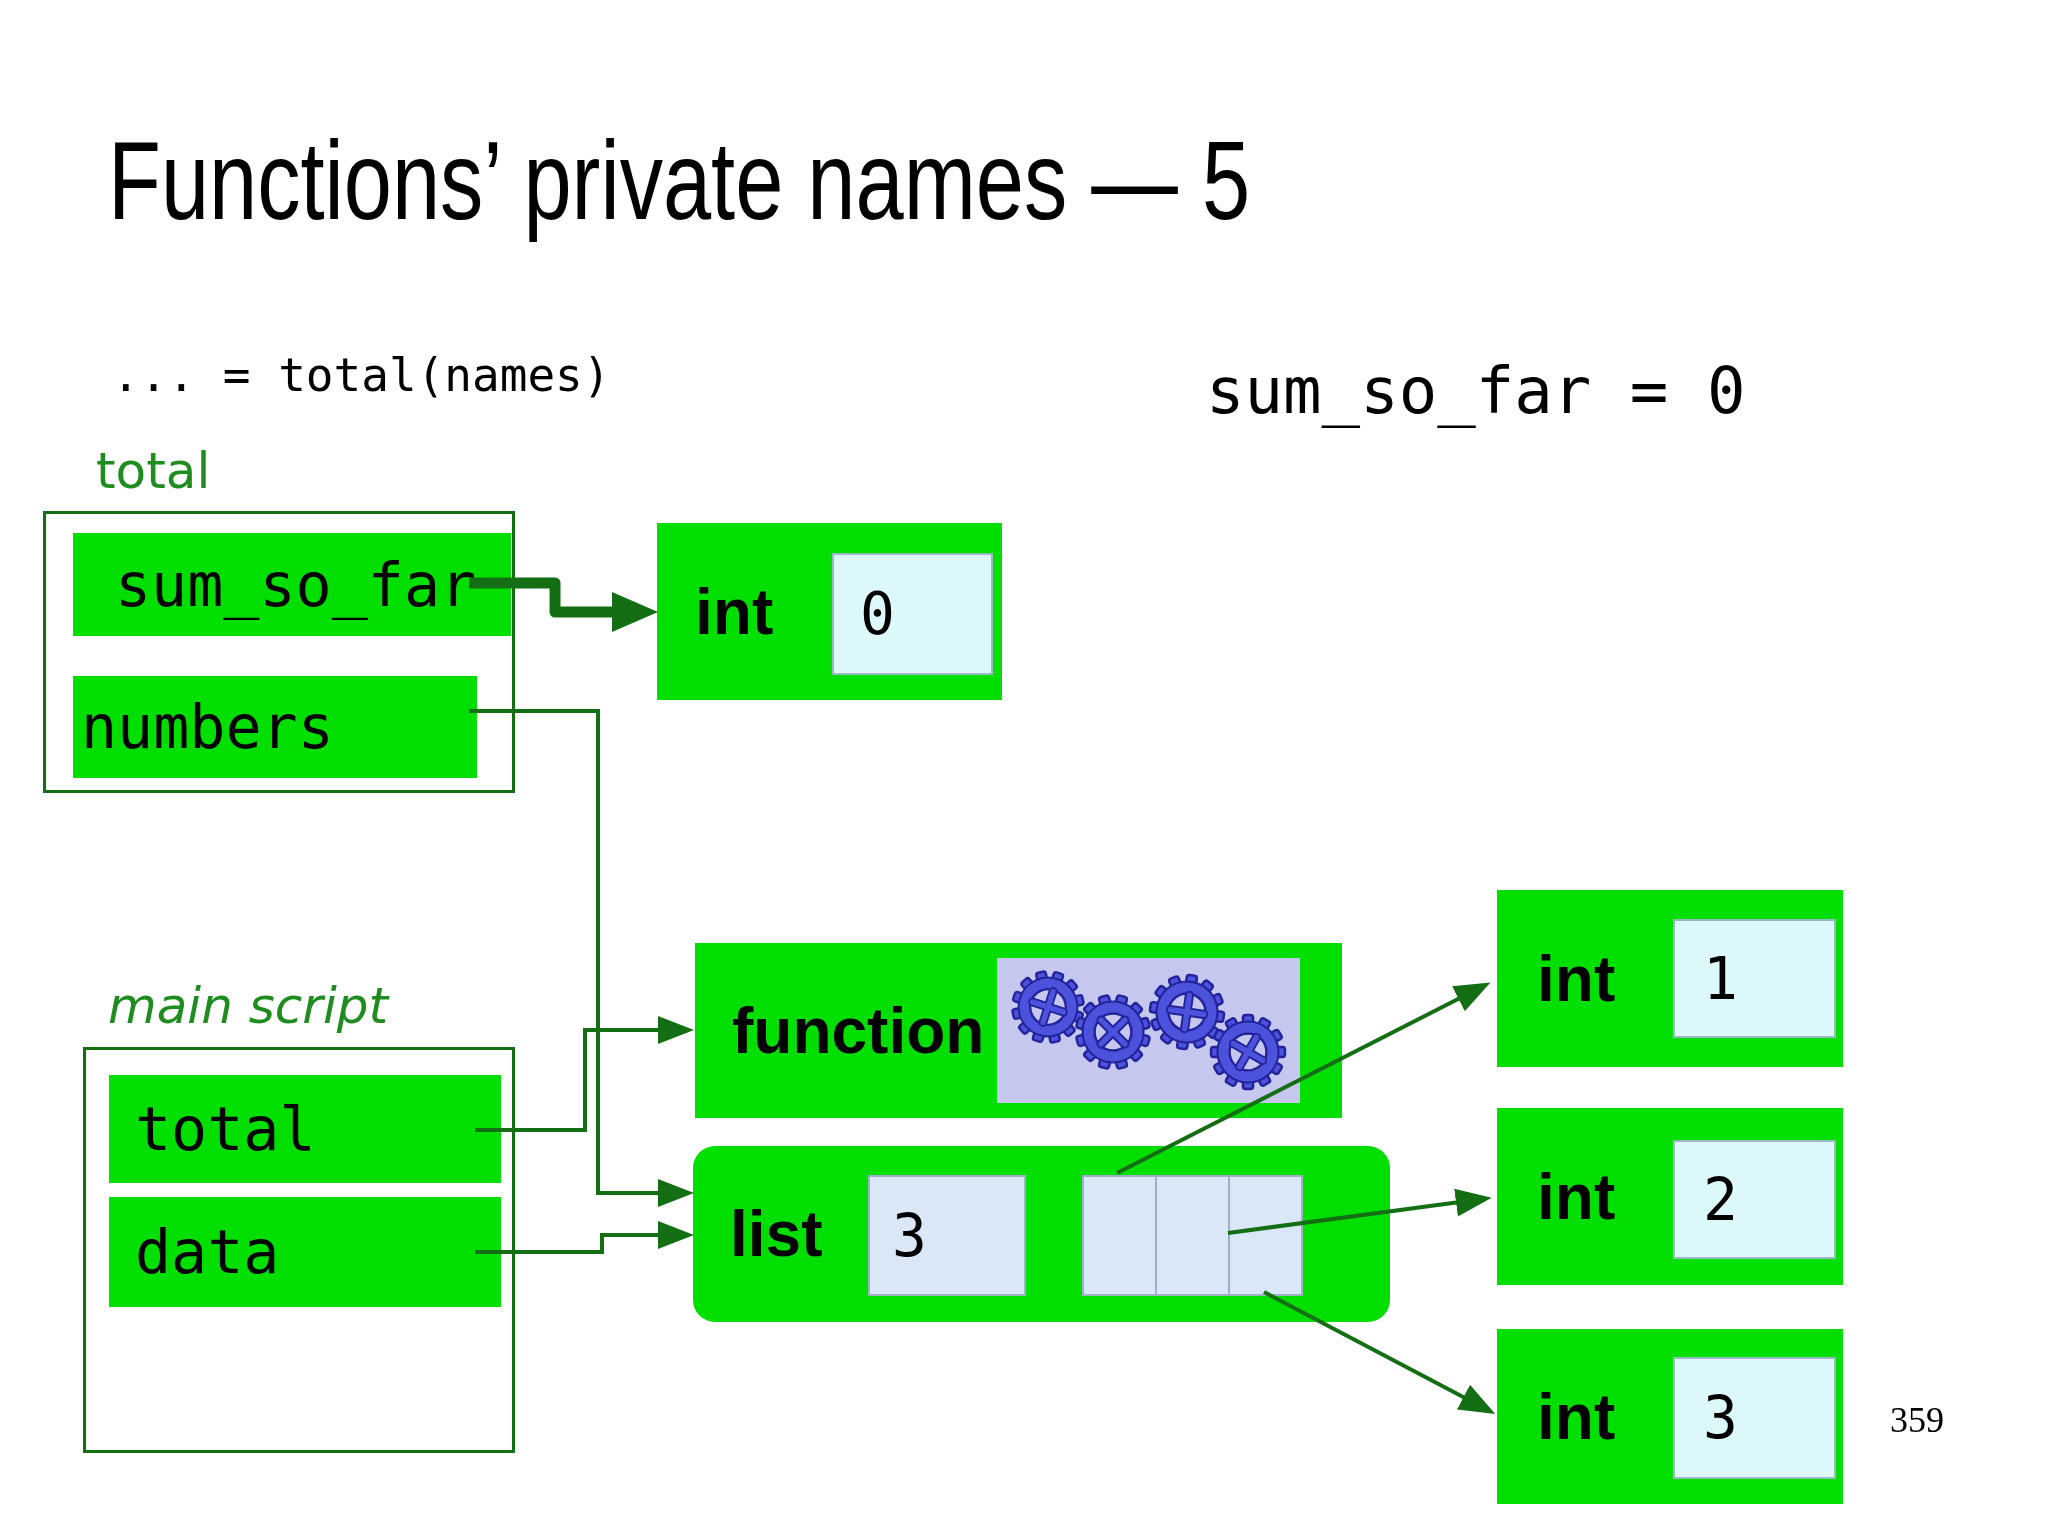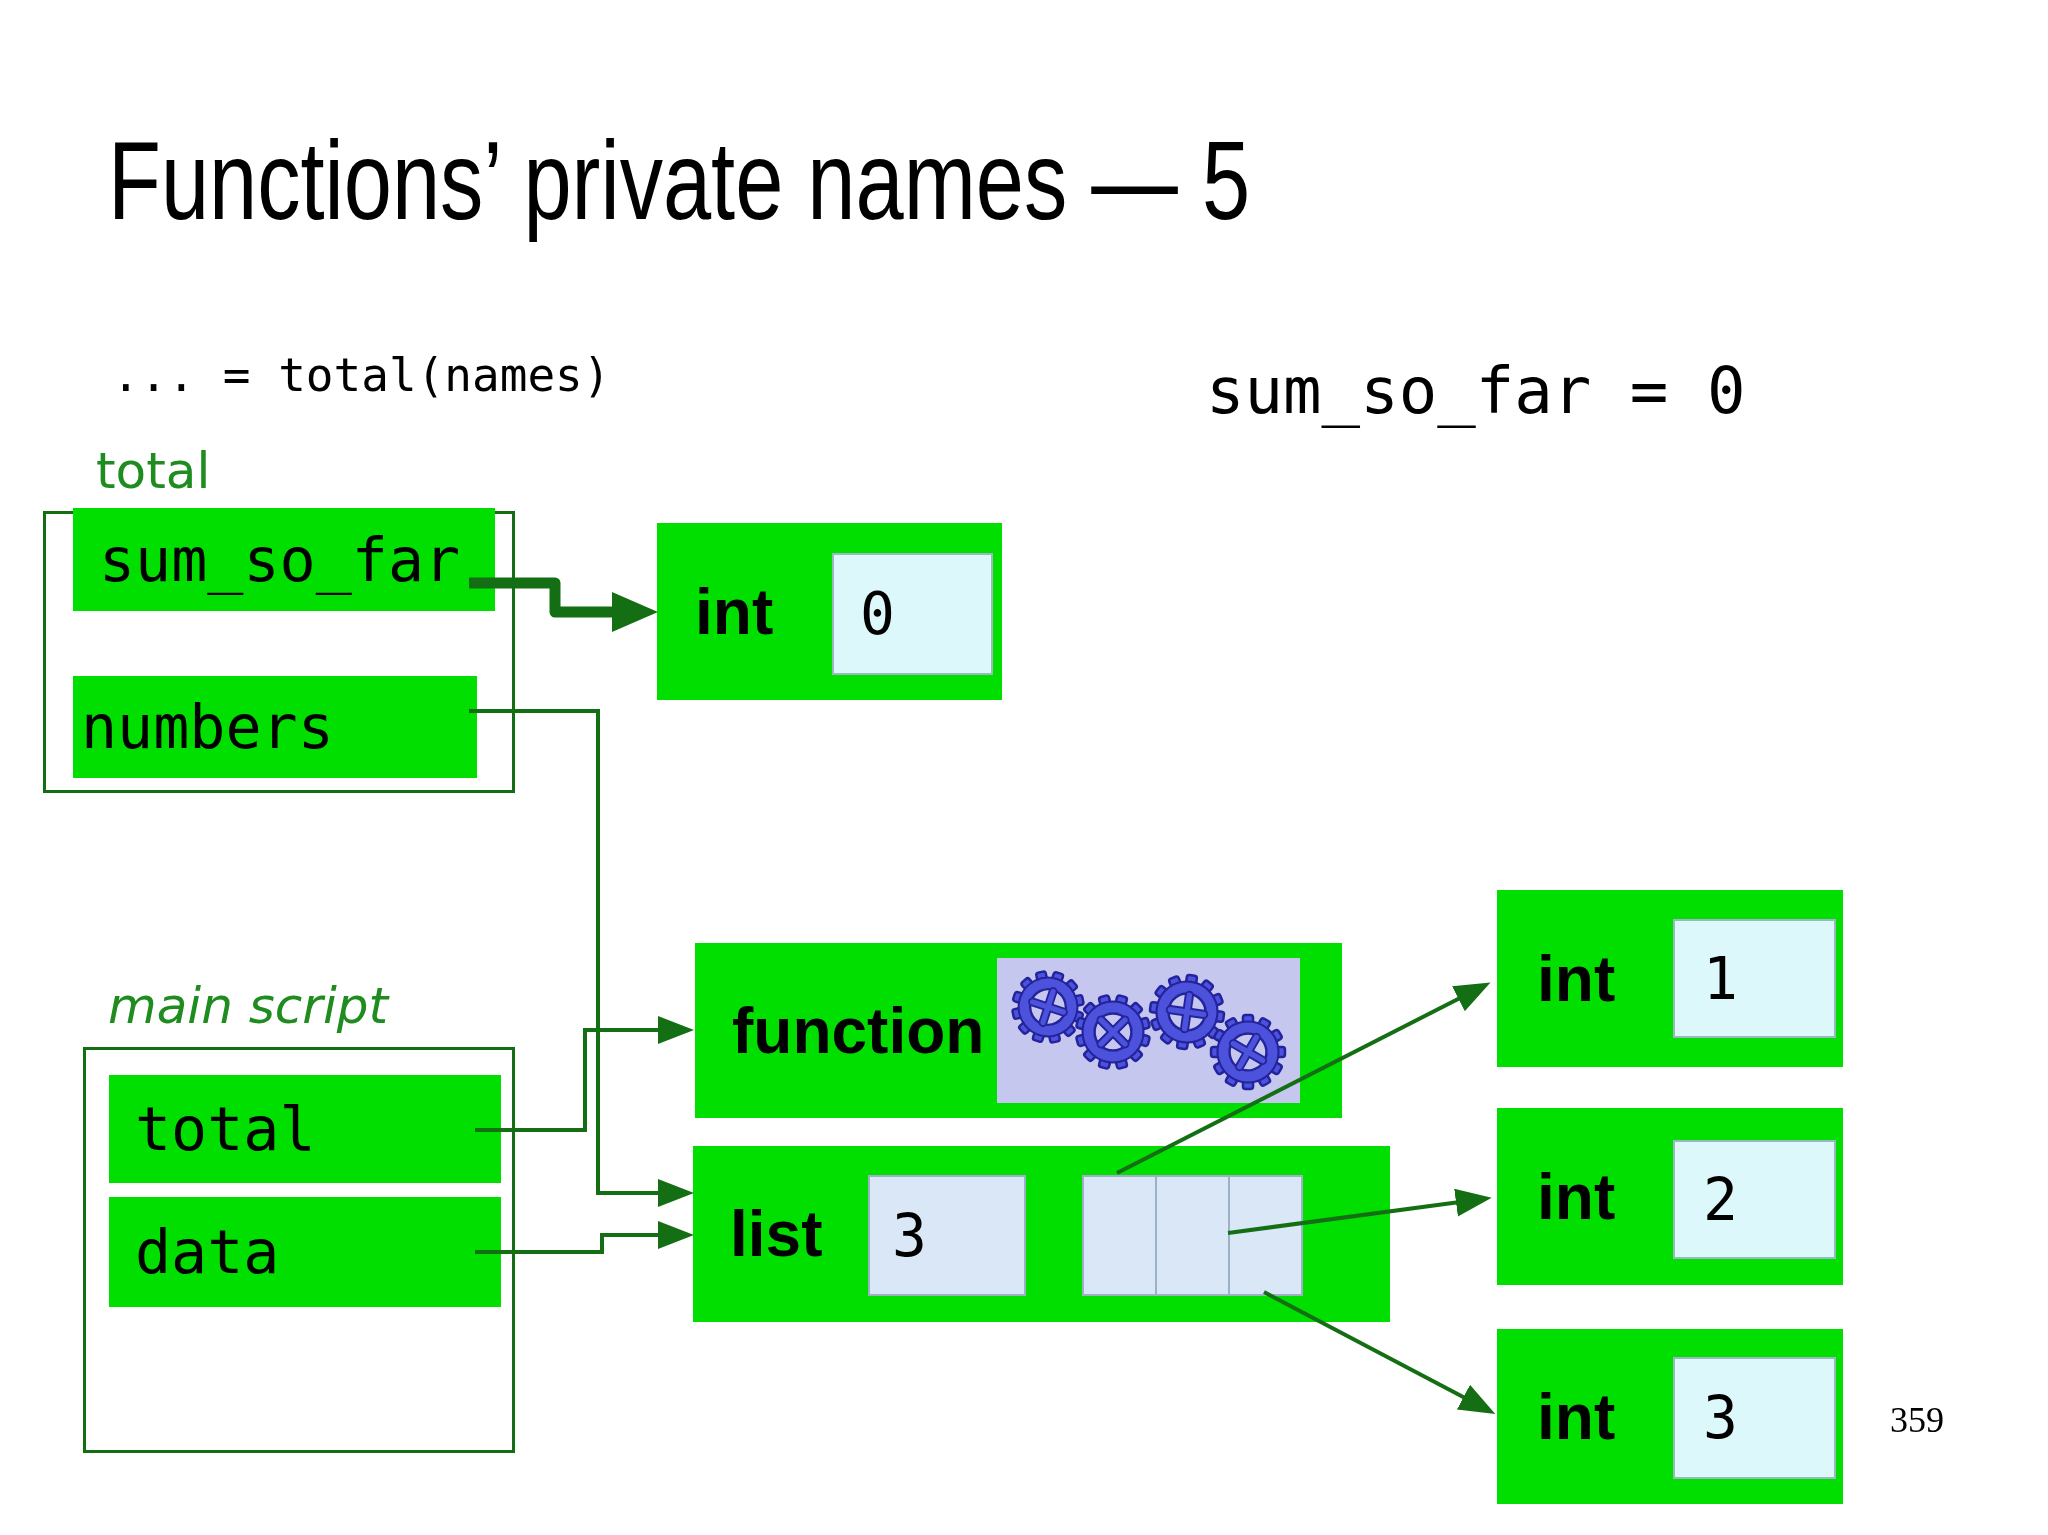--- a/index.html
+++ b/index.html
@@ -37,21 +37,21 @@
 
 <div id="stage">
 
   <div class="abs" id="title">Functions’ private names — 5</div>
 
   <div class="abs code" id="code-left">... = total(names)</div>
   <div class="abs code" id="code-right">sum_so_far = 0</div>
 
   <div class="abs frame-label" style="left:96px;top:446px;">total</div>
   <div class="abs frame" style="left:43px;top:511px;width:466px;height:276px;"></div>
-  <div class="abs vbox" style="left:73px;top:508px;width:396px;height:103px;padding-left:26px;">
+  <div class="abs vbox" style="left:73px;top:533px;width:396px;height:103px;padding-left:42px;">
     <span>sum_so_far</span>
   </div>
   <div class="abs vbox" style="left:73px;top:676px;width:396px;height:102px;padding-left:8px;">
     <span>numbers</span>
   </div>
 
   <div class="abs frame-label" style="left:108px;top:981px;font-style:italic;">main script</div>
   <div class="abs frame" style="left:83px;top:1047px;width:426px;height:400px;"></div>
   <div class="abs vbox" style="left:109px;top:1075px;width:366px;height:108px;padding-left:26px;">
     <span>total</span>
@@ -104,21 +104,21 @@
           </g>
         </defs>
         <use href="#gear" transform="translate(1048,1007) scale(0.81) rotate(18)"></use>
         <use href="#gear" transform="translate(1113,1032) scale(0.84) rotate(45)"></use>
         <use href="#gear" transform="translate(1187,1012) scale(0.84) rotate(8)"></use>
         <use href="#gear" transform="translate(1248,1052) scale(0.84) rotate(30)"></use>
       </svg>
     </div>
   </div>
 
-  <div class="abs obox" style="left:693px;top:1146px;width:697px;height:176px;">
+  <div class="abs obox" style="left:693px;top:1146px;width:697px;height:176px;border-radius:22px;">
     <span class="tlabel" style="padding-left:37px;">list</span>
     <div class="valbox bluebox" style="left:175px;top:29px;width:132px;height:117px;padding-left:22px;">
       <span>3</span>
     </div>
     <div class="cells bluebox" style="left:389px;top:29px;width:217px;height:117px;">
       <div class="cell"></div>
       <div class="cell"></div>
       <div class="cell"></div>
     </div>
   </div>

